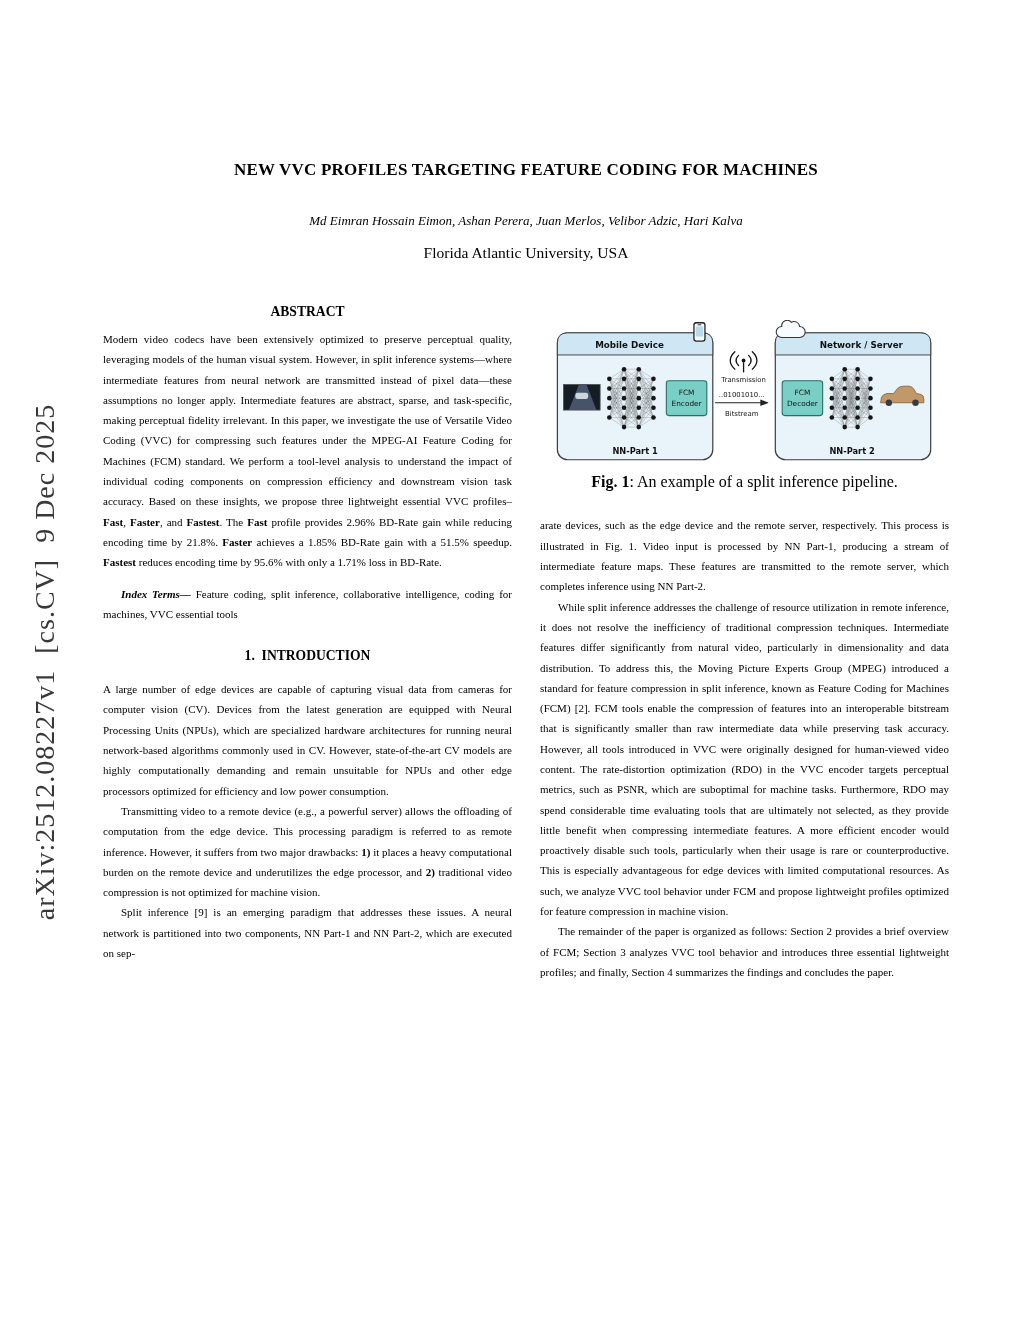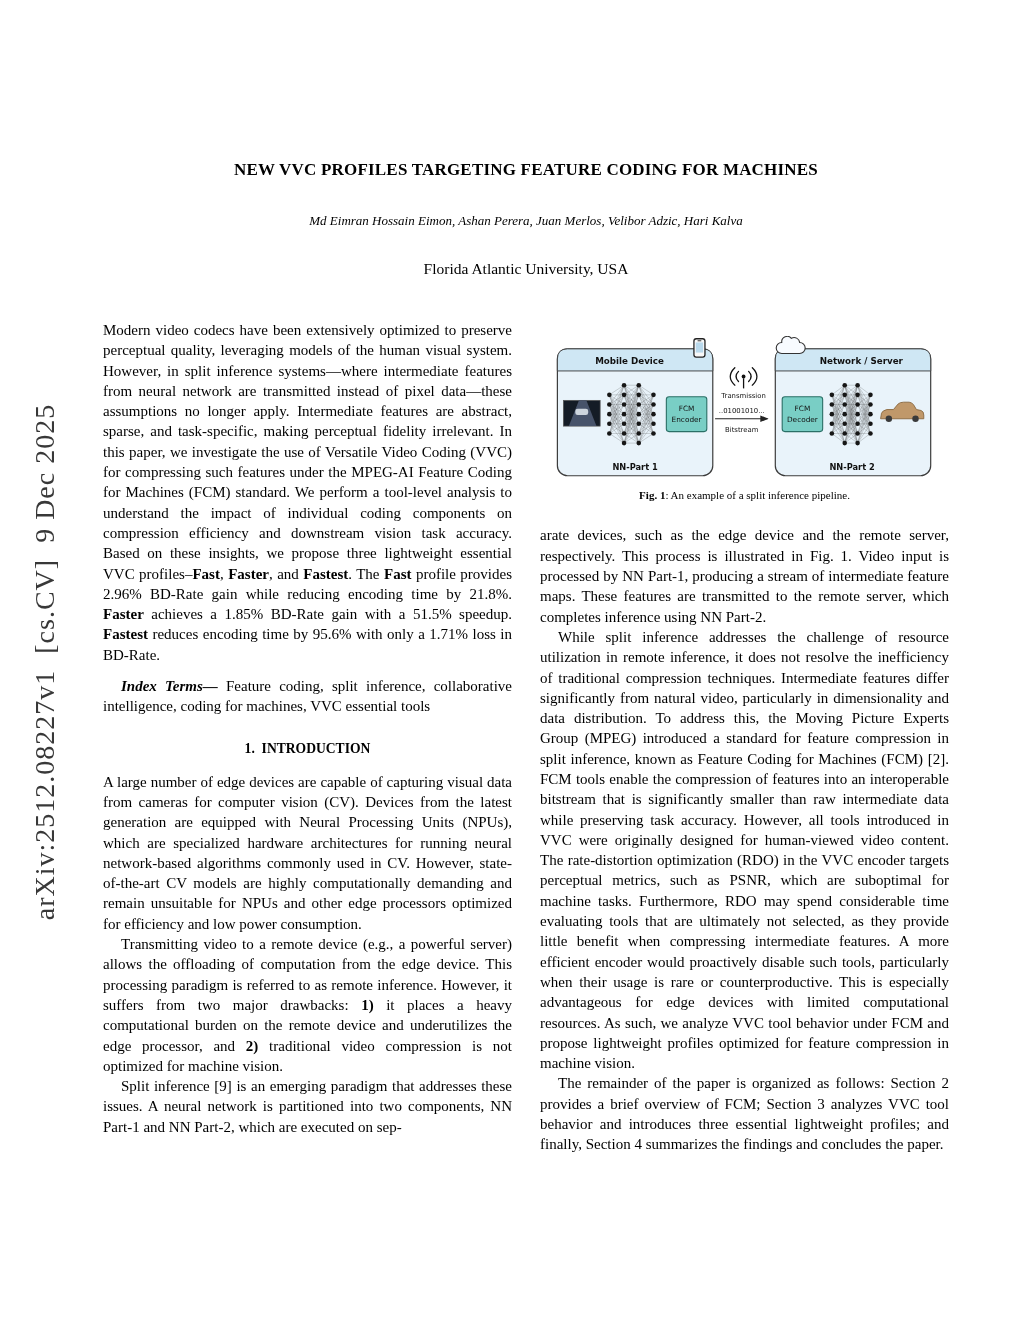--- a/index.html
+++ b/index.html
@@ -24,44 +24,44 @@
   .content { position:absolute; left:103px; top:0; width:846px; }
 
   .title {
     margin-top:160px; text-align:center;
     font-size:17px; font-weight:bold; letter-spacing:0.2px;
   }
   .authors {
     margin-top:33px; text-align:center;
     font-style:italic; font-size:13px;
   }
-  .affiliation { margin-top:31px; text-align:center; font-size:15.5px; }
+  .affiliation { margin-top:15px; text-align:center; font-size:15.5px; }
 
   .columns { margin-top:42px; display:flex; gap:28px; }
   .col { width:409px; }
 
   .sec-head {
     font-size:13.6px; font-weight:bold; text-align:center;
     white-space:pre-wrap;
   }
   .abstract-head { margin-bottom:9px; }
   .intro-head { margin-top:24px; margin-bottom:15px; }
 
   p.body {
-    font-size:15px; line-height:20.3px; text-align:justify;
+    font-size:11px; line-height:20.3px; text-align:justify;
     text-indent:18px; hyphens:auto; -webkit-hyphens:auto;
   }
   p.noindent { text-indent:0; }
   .b { font-weight:bold; }
   .it-label { font-weight:bold; font-style:italic; }
   .index-terms { margin-top:11px; }
 
   figure { margin:16px; }
   figure svg { display:block; width:100%; height:auto; }
-  figcaption { text-align:center; font-size:11px; margin:10px 0 24px 0; }
+  figcaption { text-align:center; font-size:16px; margin:10px 0 24px 0; }
 
   
   svg text { font-family:"DejaVu Sans", sans-serif; fill:#111; }
   .device-box { fill:var(--device-box-fill,#e9f3fa); stroke:var(--device-box-border,#3c3c3c); stroke-width:1.3; }
   .band { fill:var(--header-band-fill,#cfe7f4); stroke:var(--device-box-border,#3c3c3c); stroke-width:1; }
   .box-title { font-size:9.5px; font-weight:bold; text-anchor:middle; }
   .fcm { fill:var(--fcm-box-fill,#79cec5); stroke:var(--fcm-box-border,#2a6f66); stroke-width:1.2; }
   .fcm-label { font-size:8px; text-anchor:middle; }
   .small-label { font-size:7.5px; text-anchor:middle; }
   .nn-label { font-size:9px; font-weight:bold; text-anchor:middle; }
@@ -90,20 +90,21 @@
 
   <div class="content">
 
     <h1 class="title">NEW VVC PROFILES TARGETING FEATURE CODING FOR MACHINES</h1>
     <div class="authors">Md Eimran Hossain Eimon, Ashan Perera, Juan Merlos, Velibor Adzic, Hari Kalva</div>
     <div class="affiliation">Florida Atlantic University, USA</div>
 
     <div class="columns">
 
       <div class="col">
+        <h2 class="sec-head abstract-head">ABSTRACT</h2>
 
         <p class="body noindent"><span>Modern video codecs have been extensively optimized to preserve perceptual quality, leveraging models of the human visual system. However, in split inference systems—where intermediate features from neural network are transmitted instead of pixel data—these assumptions no longer apply. Intermediate features are abstract, sparse, and task-specific, making perceptual fidelity irrelevant. In this paper, we investigate the use of Versatile Video Coding (VVC) for compressing such features under the MPEG-AI Feature Coding for Machines (FCM) standard. We perform a tool-level analysis to understand the impact of individual coding components on compression efficiency and downstream vision task accuracy. Based on these insights, we propose three lightweight essential VVC profiles–</span><span class="b">Fast</span><span>, </span><span class="b">Faster</span><span>, and </span><span class="b">Fastest</span><span>. The </span><span class="b">Fast</span><span> profile provides 2.96% BD-Rate gain while reducing encoding time by 21.8%. </span><span class="b">Faster</span><span> achieves a 1.85% BD-Rate gain with a 51.5% speedup. </span><span class="b">Fastest</span><span> reduces encoding time by 95.6% with only a 1.71% loss in BD-Rate.</span></p>
 
         <p class="body index-terms"><span class="it-label">Index Terms—</span><span> Feature coding, split inference, collaborative intelligence, coding for machines, VVC essential tools</span></p>
 
         <h2 class="sec-head intro-head">1.  INTRODUCTION</h2>
 
         <p class="body noindent">A large number of edge devices are capable of capturing visual data from cameras for computer vision (CV). Devices from the latest generation are equipped with Neural Processing Units (NPUs), which are specialized hardware architectures for running neural network-based algorithms commonly used in CV. However, state-of-the-art CV models are highly computationally demanding and remain unsuitable for NPUs and other edge processors optimized for efficiency and low power consumption.</p>
 
         <p class="body"><span>Transmitting video to a remote device (e.g., a powerful server) allows the offloading of computation from the edge device. This processing paradigm is referred to as remote inference. However, it suffers from two major drawbacks: </span><span class="b">1)</span><span> it places a heavy computational burden on the remote device and underutilizes the edge processor, and </span><span class="b">2)</span><span> traditional video compression is not optimized for machine vision.</span></p>

